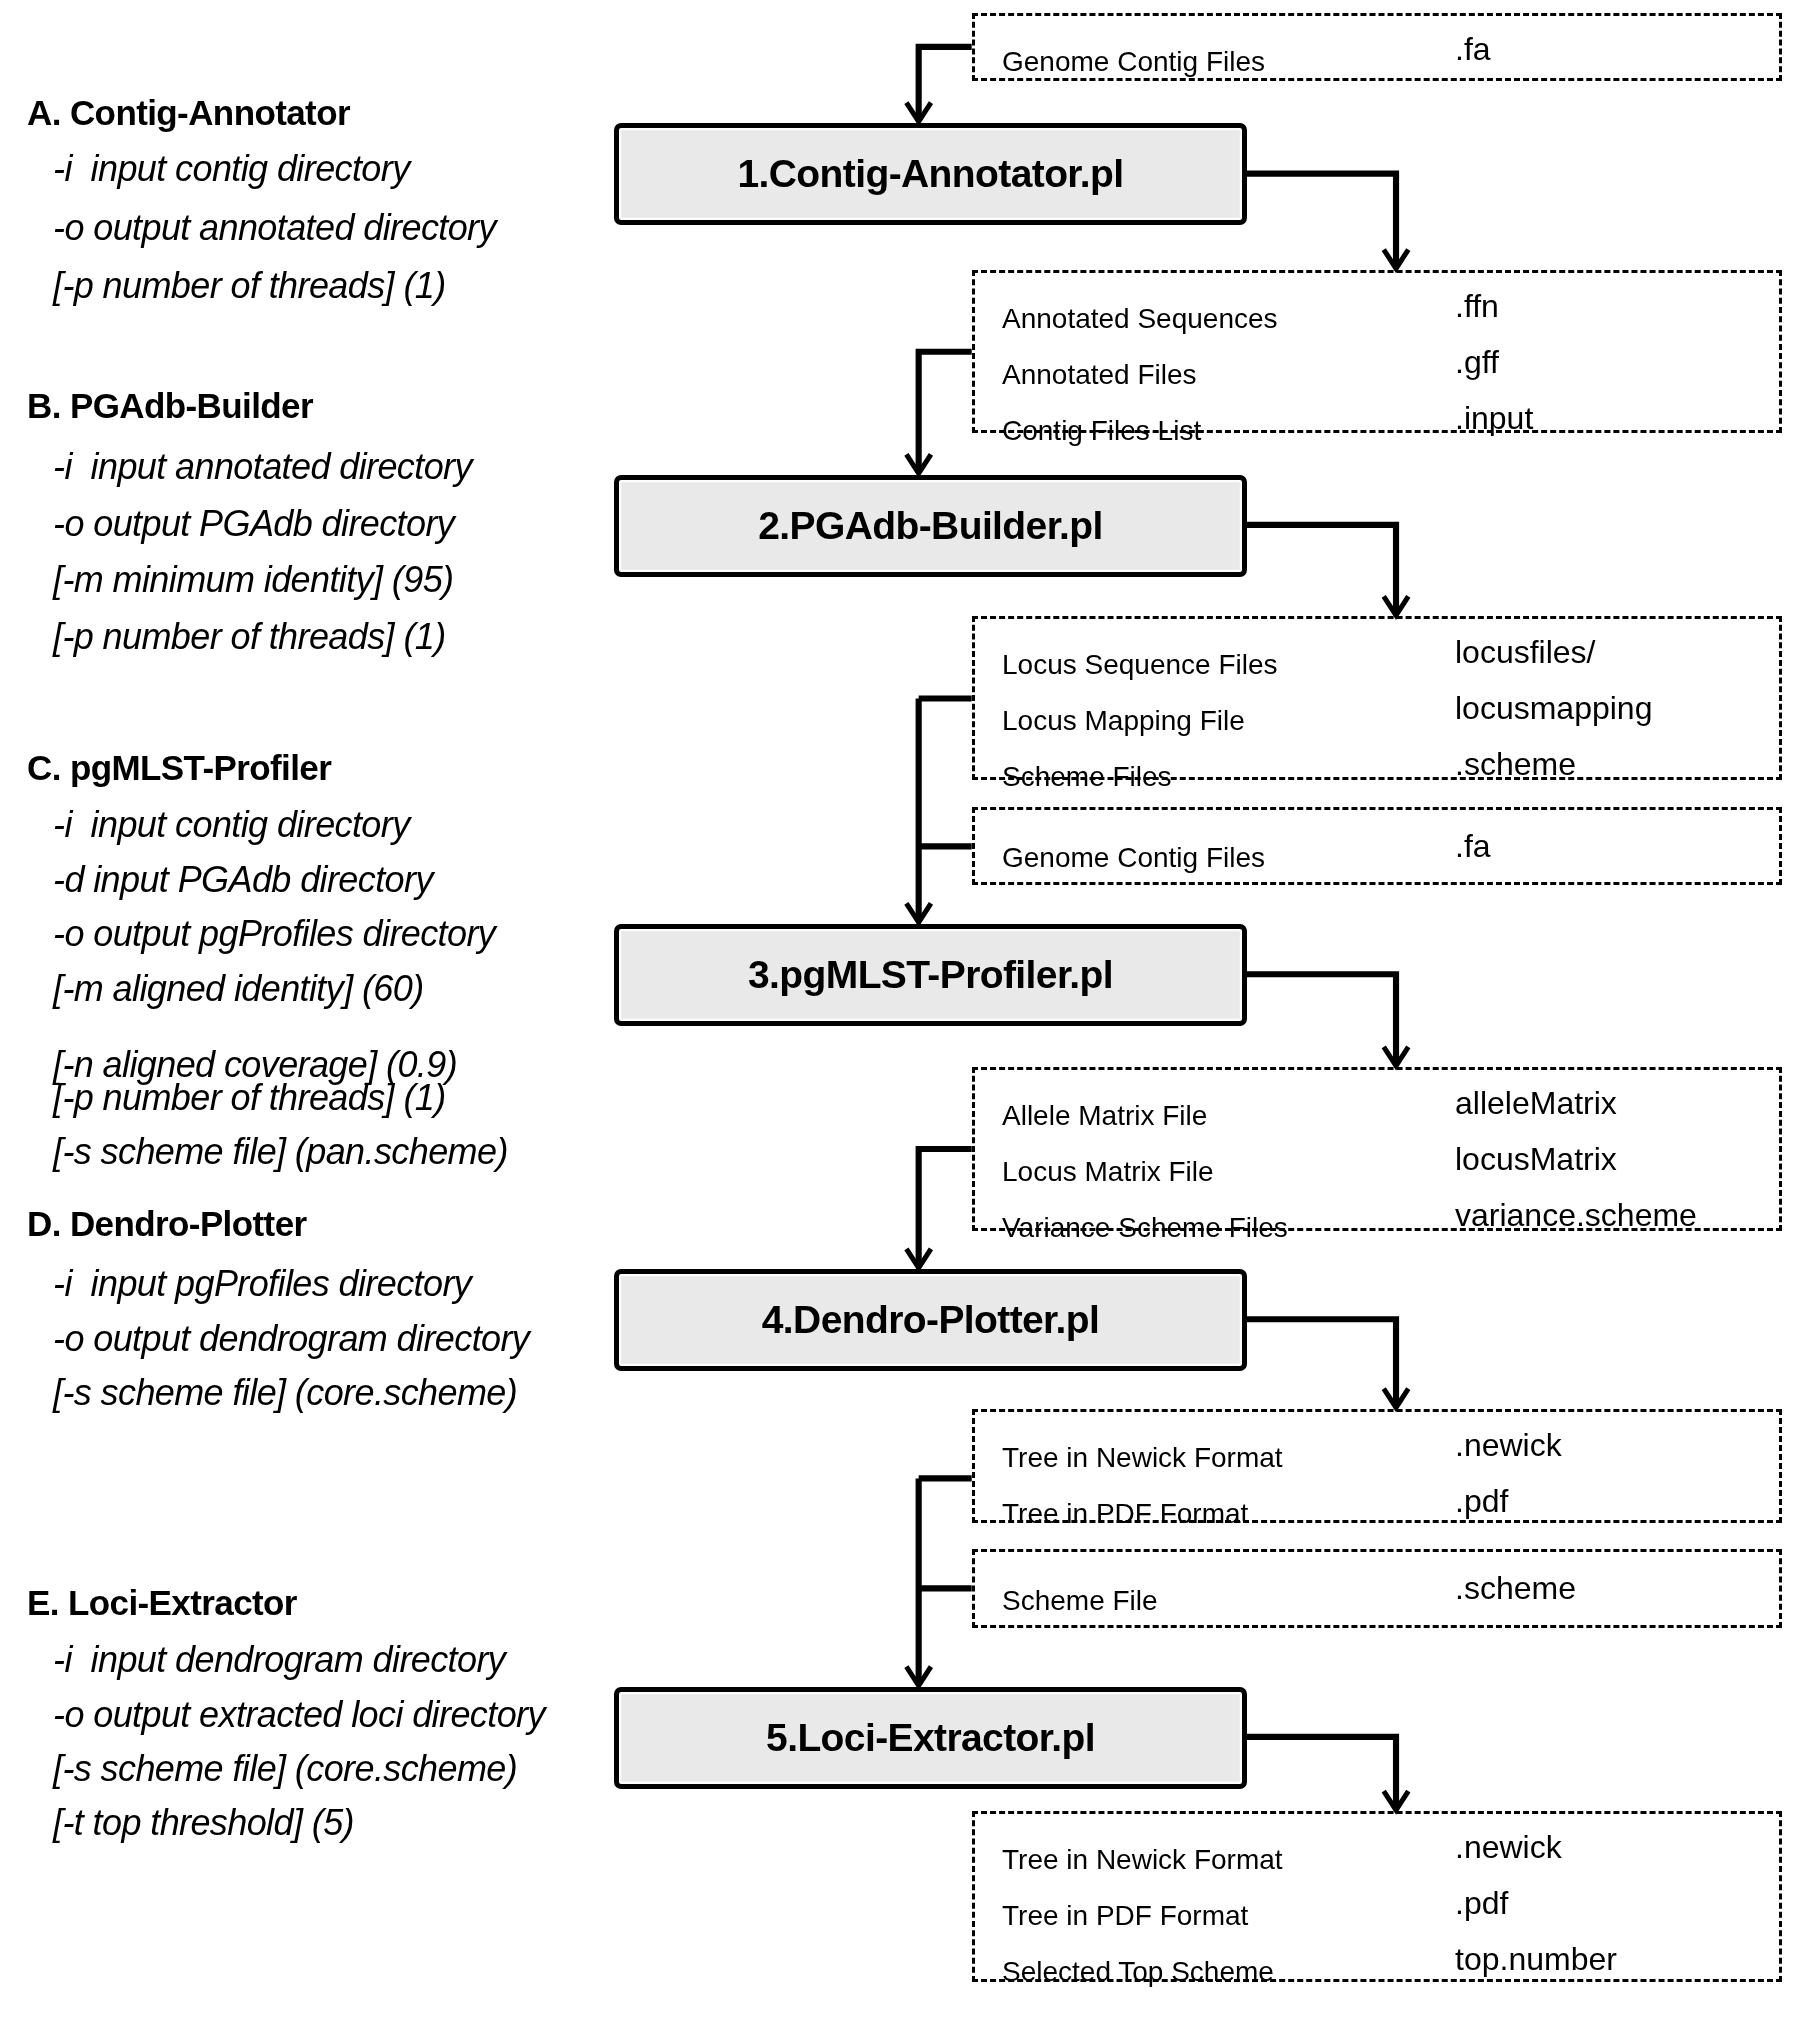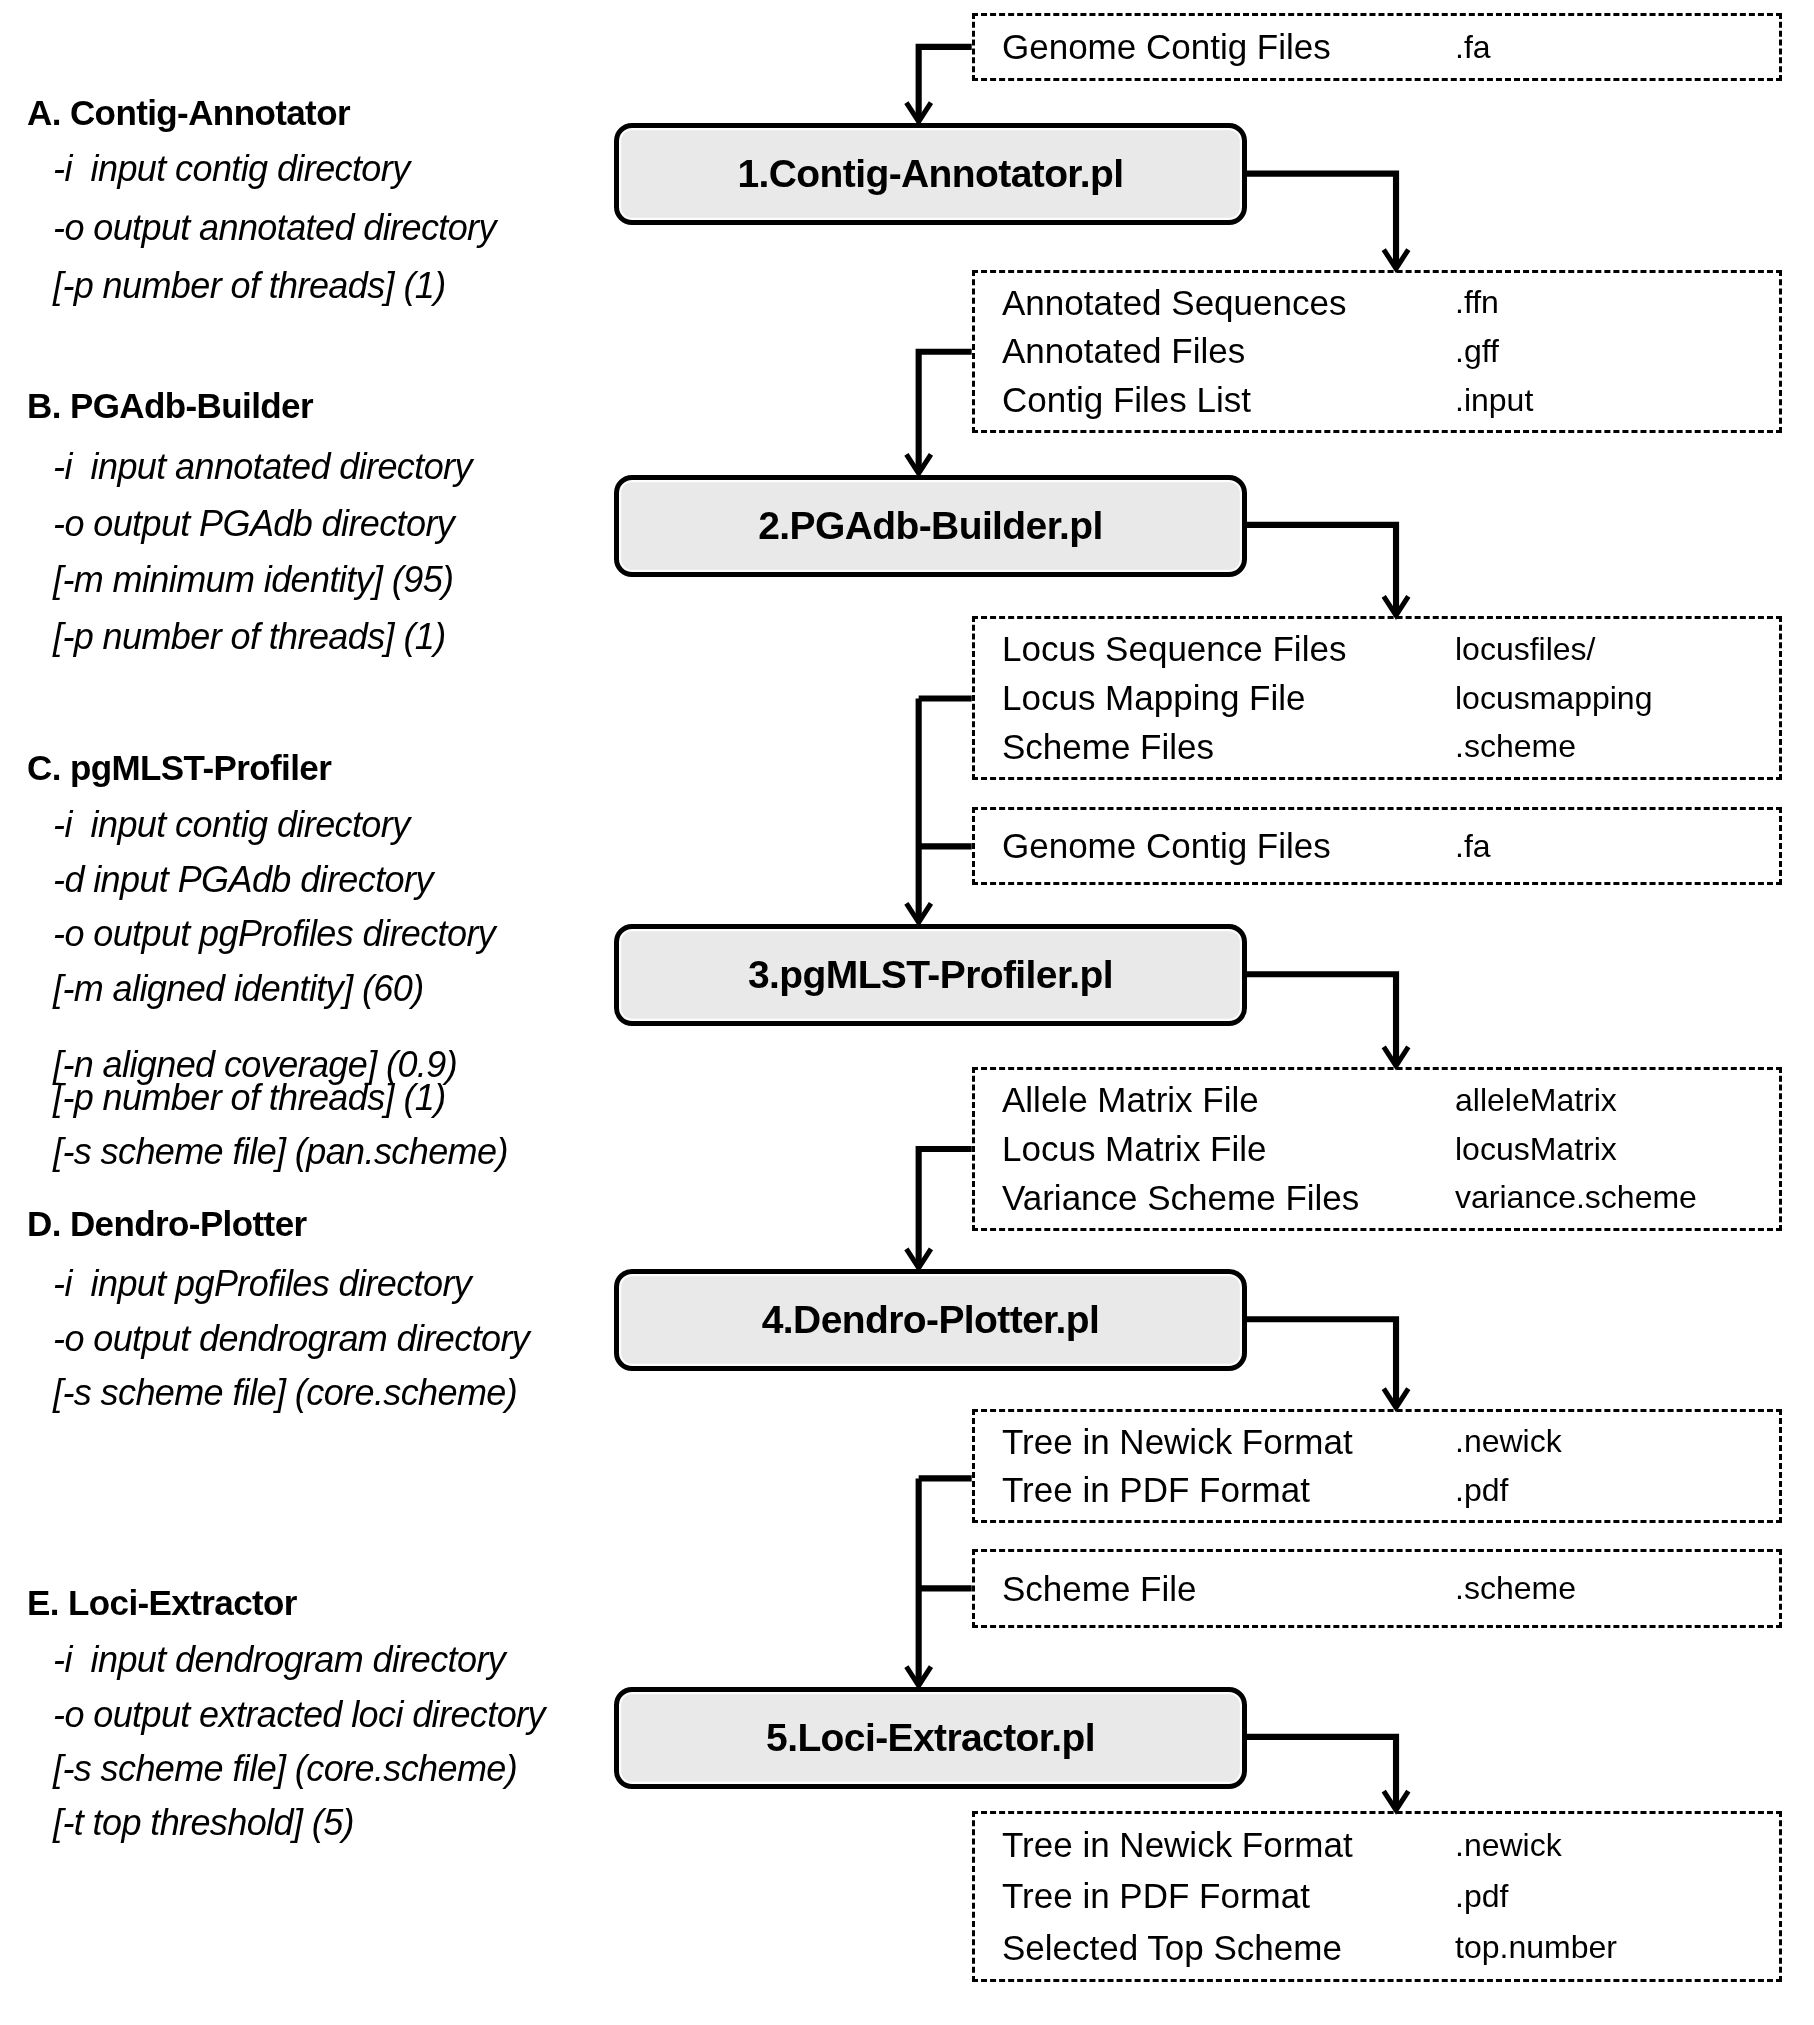--- a/index.html
+++ b/index.html
@@ -12,34 +12,34 @@
     position:absolute;left:11px;font-size:35px;font-weight:bold;
     letter-spacing:-0.6px;white-space:pre;margin-left:16px;
   }
   .param-line{
     position:absolute;left:53px;font-size:36px;font-style:italic;
     letter-spacing:-0.6px;white-space:pre;
   }
   
   .script-box{
     position:absolute;left:614px;width:633px;height:102px;
-    background:#e9e9e9;border:5px solid #000;border-radius:18px;
+    background:#e9e9e9;border:5px solid #000;border-radius:7px;
     box-sizing:border-box;display:flex;align-items:center;justify-content:center;
     box-shadow:inset 0 0 0 2.2px #fdfdfd;
   }
   .script-box .lbl{font-size:39px;font-weight:bold;letter-spacing:-0.6px;}
   
   .file-box{
     position:absolute;left:972px;width:810px;
     border:3.4px dashed #000;box-sizing:border-box;background:#fff;
     display:flex;flex-direction:column;justify-content:space-around;
     padding:5.6px 0;
   }
   .file-row{display:flex;align-items:center;padding-left:27px;}
-  .file-row .flabel{font-size:35px;flex:0 0 453px;white-space:pre;}
+  .file-row .flabel{font-size:28px;flex:0 0 453px;white-space:pre;margin-top:24px;}
   .file-row .fvalue{font-size:32px;font-weight:normal;white-space:pre;}
   
   #connectors{position:absolute;left:0;top:0;pointer-events:none;}
   #connectors path, #connectors polyline{stroke:#000;fill:none;}
   #connectors path{stroke-width:11px;}
   #connectors polyline{stroke-width:9px;}
 </style>
 </head>
 <body>
 

